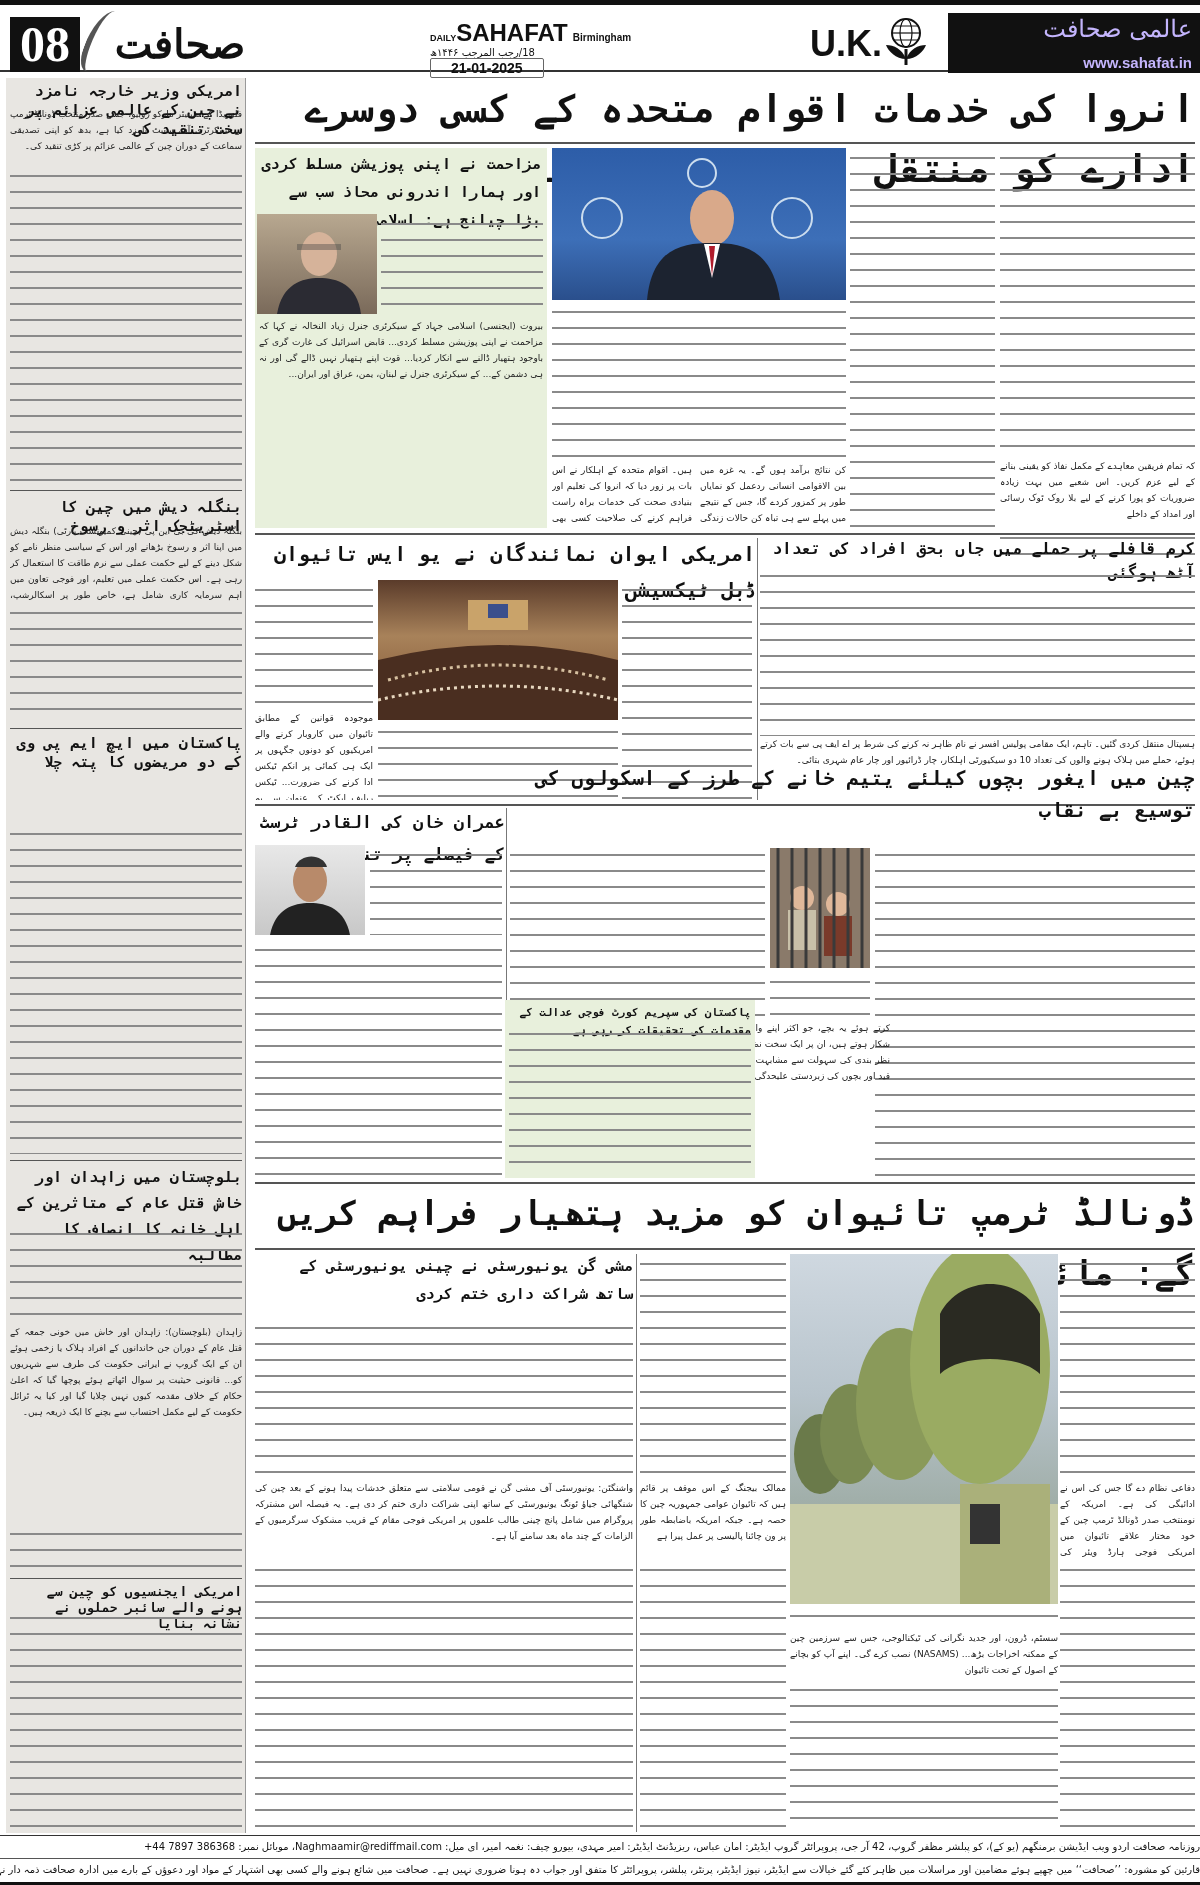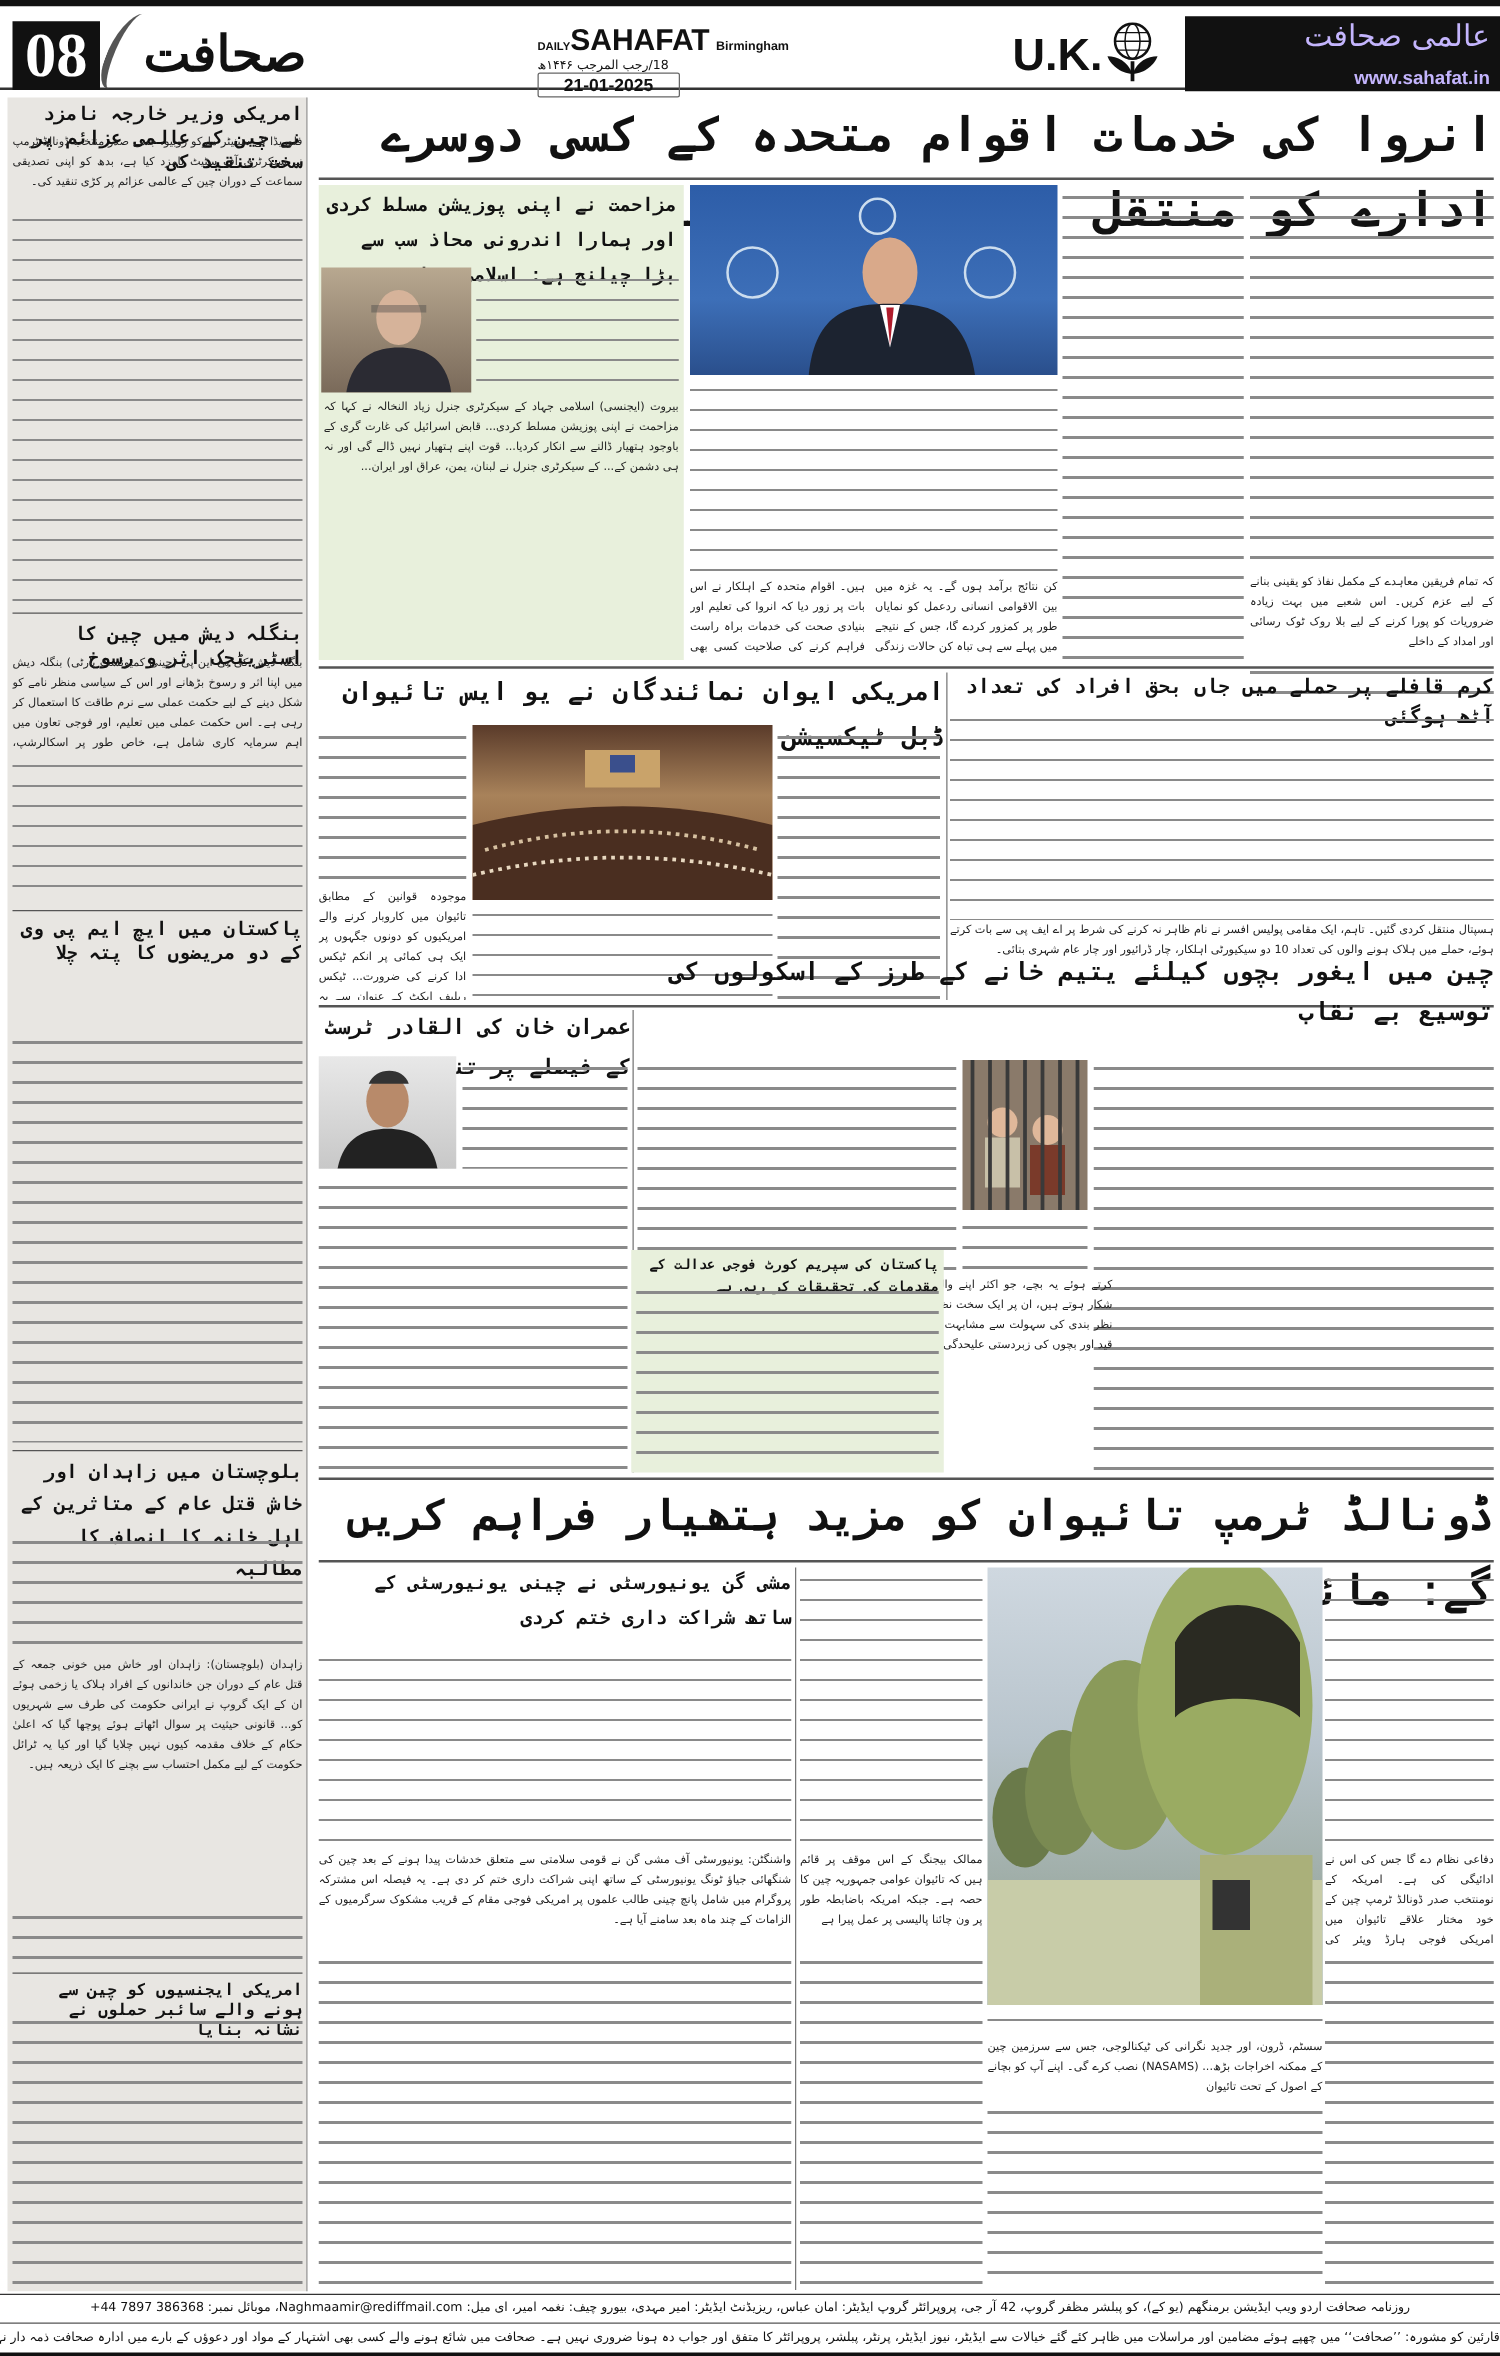--- a/index.html
+++ b/index.html
@@ -23,21 +23,21 @@
 .globe{left:880px;top:10px;width:52px;height:52px}
 .leftcol{left:6px;top:78px;width:240px;height:1755px;background:#e8e6e2;border-right:1px solid #999}
 .hl{font-family:Liberation Mono, monospace;font-weight:bold;direction:rtl;text-align:right;color:#111}
 .body-text{font-size:9px;line-height:16px;direction:rtl;text-align:justify;color:#222;overflow:hidden}
 .lines{background:repeating-linear-gradient(to bottom,transparent 0,transparent 9px,#8a8a8a 9px,#8a8a8a 11px,transparent 11px,transparent 16px)}
 .rule{background:#555;height:1px}
 .vrule{background:#777;width:1px}
 .photo{overflow:hidden}
 .greenbox{background:#e8f0dc}
 .footer{left:0;top:1835px;width:1200px;height:50px;border-top:1px solid #333;border-bottom:3px solid #111}
-.footer div{font-size:10px;direction:rtl;text-align:center;line-height:22px;white-space:nowrap;overflow:hidden}
+.footer div{font-size:10px;direction:rtl;text-align:right;line-height:22px;white-space:nowrap;overflow:hidden}
 </style>
 </head>
 <body>
 
 <div class="abs masthead">
   <div class="abs pgnum">08</div>
   <div class="abs brandL">
     <span>صحافت</span>
     <small>برمنگھم</small>
   </div>

